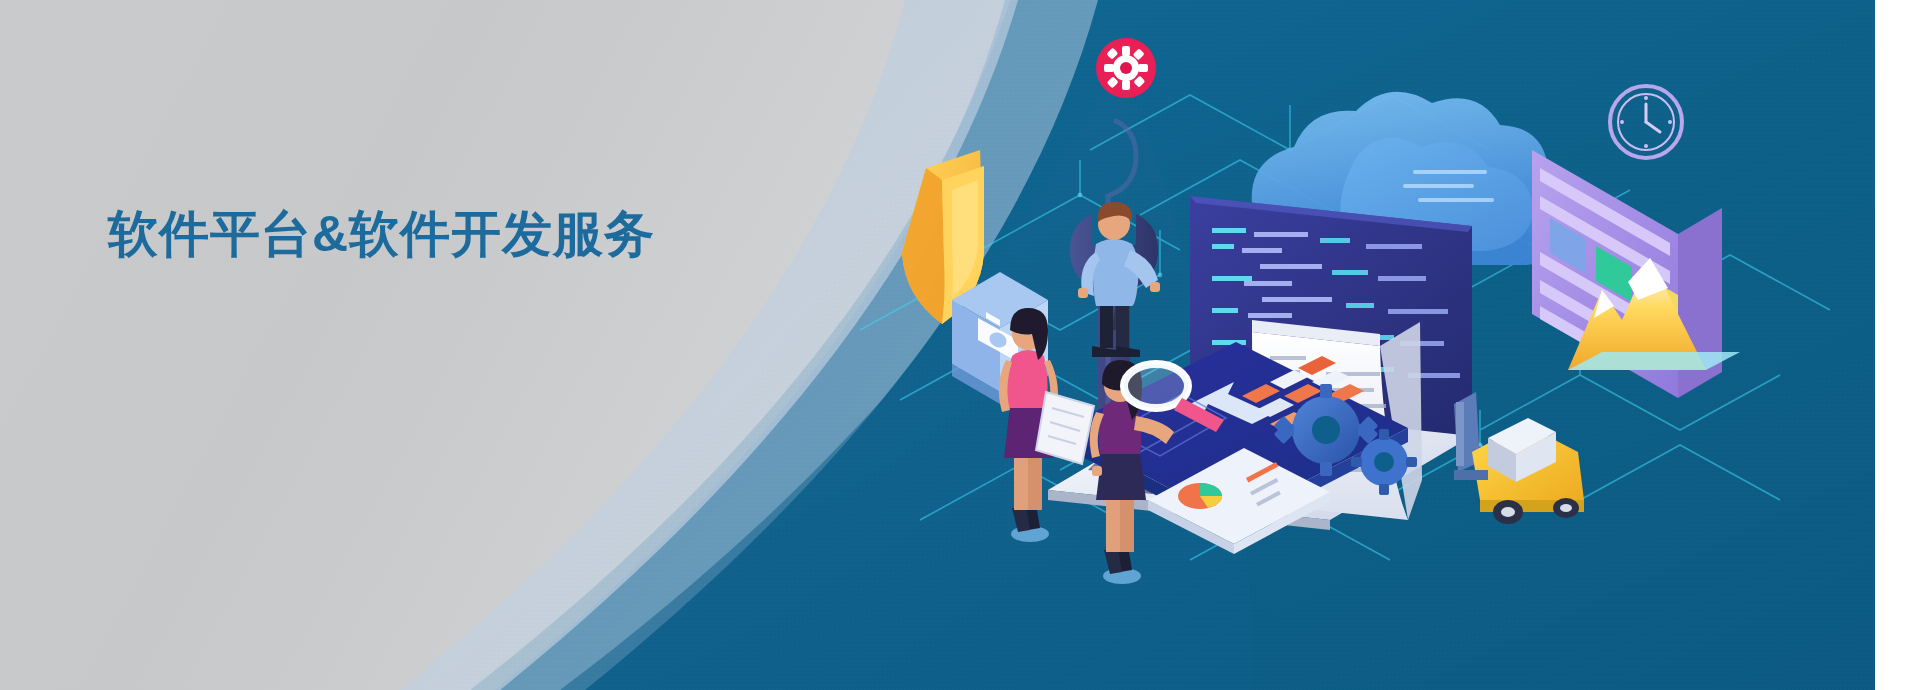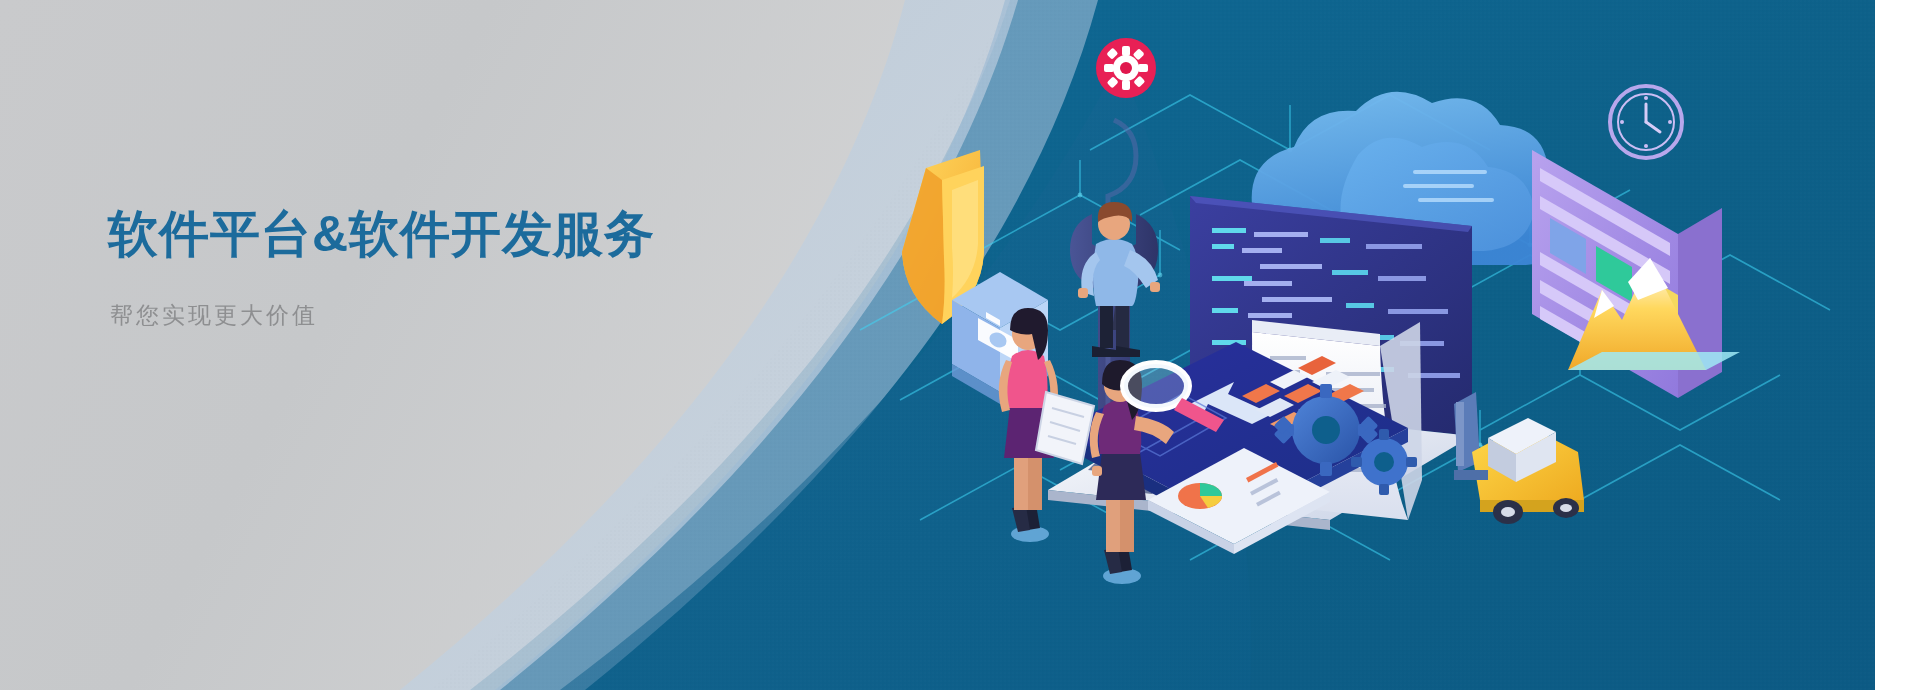--- a/index.html
+++ b/index.html
@@ -104,21 +104,20 @@
       <circle cx="1530" cy="245" r="2.4"></circle>
       <circle cx="1630" cy="310" r="2.4"></circle>
       <circle cx="1080" cy="195" r="2.4"></circle>
       <circle cx="1000" cy="345" r="2.4"></circle>
       <circle cx="1480" cy="445" r="2.4"></circle>
     </g>
   </svg>
 
   <div class="copy">
     <h1 class="title">软件平台&amp;软件开发服务</h1>
-    <div class="subtitle">帮您实现更大价值</div>
   </div>
 
   <div class="art">
   <svg viewBox="0 0 1060 690" width="1060" height="690">
     <defs>
       <linearGradient id="shieldG" x1="0" y1="0" x2="1" y2="1">
         <stop offset="0%" stop-color="#ffd860"></stop>
             <stop offset="100%" stop-color="#f4a62a"></stop>
       </linearGradient>
       <linearGradient id="cloudG" x1="0" y1="0" x2="0.3" y2="1">

